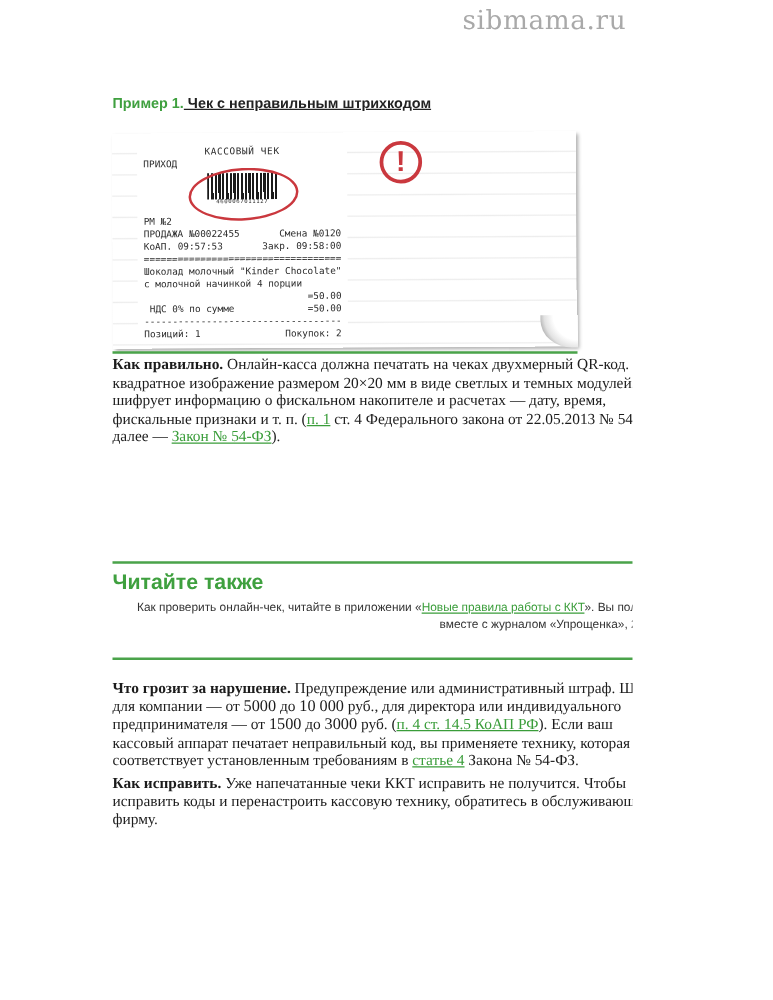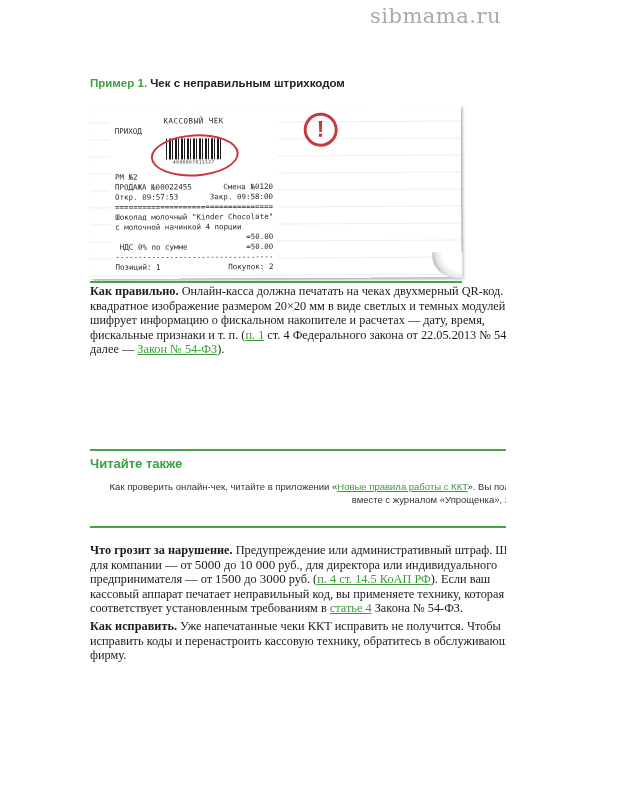--- a/index.html
+++ b/index.html
@@ -12,21 +12,21 @@
   .wm-sig{position:absolute;left:538px;top:736px;font-family:"DejaVu Serif",serif;
           font-style:italic;font-weight:bold;font-size:36px;color:#fbfbfb;
           transform:rotate(-14deg);
           text-shadow:-1px -1px 0 #6a6a6a,1px -1px 0 #6a6a6a,-1px 1px 0 #6a6a6a,
                        1px 1px 0 #6a6a6a,3px 3px 3px #bdbdbd;}
 
   
   .title{position:absolute;left:90px;top:77px;font-family:"Liberation Sans",sans-serif;
          font-weight:bold;font-size:11.5px;}
   .title .pfx{color:#3fa03f;margin-top:40px;}
-  .title .rest{color:#222;}
+  .title .rest{color:#222;text-decoration:underline;}
 
   
   .sheet{position:absolute;left:90px;top:106px;width:371px;height:172px;
          background:repeating-linear-gradient(#ffffff 0px,#ffffff 15px,#ededed 16px,#ffffff 17px);
          box-shadow:2px 2px 3px rgba(0,0,0,.30);transform:rotate(-.3deg);}
   .sheet-underline{position:absolute;left:90px;top:281px;width:372px;height:2px;background:#4aa34a;}
   .curl{position:absolute;right:-1px;bottom:-1px;width:30px;height:26px;
         background:radial-gradient(circle at 100% 0%, #ffffff 50%, #e2e2e2 68%, #b5b5b5 78%, #f7f7f7 88%);
         border-radius:0 0 0 85%;}
 
@@ -58,21 +58,21 @@
   .para{position:absolute;left:90px;width:452px;font-size:12.3px;line-height:14.5px;}
   .p1{top:284px;} .p2{top:383px;} .p3{top:543px;} .p4{top:619px;}
   .b{font-weight:bold;}
   .num{font-size:13px;line-height:14.5px;}
   a.link{color:#3a9d3a;text-decoration:underline;cursor:pointer;}
 
   
   .rule{position:absolute;left:90px;width:438px;height:2px;background:#4aa34a;}
   .rule1{top:449px;} .rule2{top:526px;}
   .ra-head{position:absolute;left:90px;top:456px;font-family:"Liberation Sans",sans-serif;
-           font-weight:bold;font-size:13px;color:#3fa03f;}
+           font-weight:bold;font-size:17px;color:#3fa03f;}
   .ra-body{position:absolute;left:90px;top:480px;width:462px;
            font-family:"Liberation Sans",sans-serif;font-size:9.5px;line-height:13px;color:#333;text-align:right;}
 </style>
 </head>
 <body>
 
 <div class="page">
 
   <div class="wm-site">sibmama.ru</div>
 
@@ -85,21 +85,21 @@
       <div class="r-title">КАССОВЫЙ ЧЕК</div>
       <div class="r-op">ПРИХОД</div>
       <div class="bc-wrap">
         <div class="bars"></div>
         <div class="bc-digits">4600067011127</div>
         <div class="ellipse"></div>
       </div>
       <div>
           <div class="r-row"><span>РМ №2</span><span></span></div>
           <div class="r-row"><span>ПРОДАЖА №00022455</span><span>Смена №0120</span></div>
-          <div class="r-row"><span>Откр. 09:57:53</span><span>Закр. 09:58:00</span></div>
+          <div class="r-row"><span>КоАП. 09:57:53</span><span>Закр. 09:58:00</span></div>
           <div class="r-sep">===================================</div>
           <div class="r-row"><span>Шоколад молочный "Kinder Chocolate"</span><span></span></div>
           <div class="r-row"><span>с молочной начинкой 4 порции</span><span></span></div>
           <div class="r-row"><span></span><span>=50.00</span></div>
           <div class="r-row"><span> НДС 0% по сумме</span><span>=50.00</span></div>
           <div class="r-sep">-----------------------------------</div>
           <div class="r-row"><span>Позиций: 1</span><span>Покупок: 2</span></div>
           <div class="r-sep">===================================</div>
         </div>
     </div>

